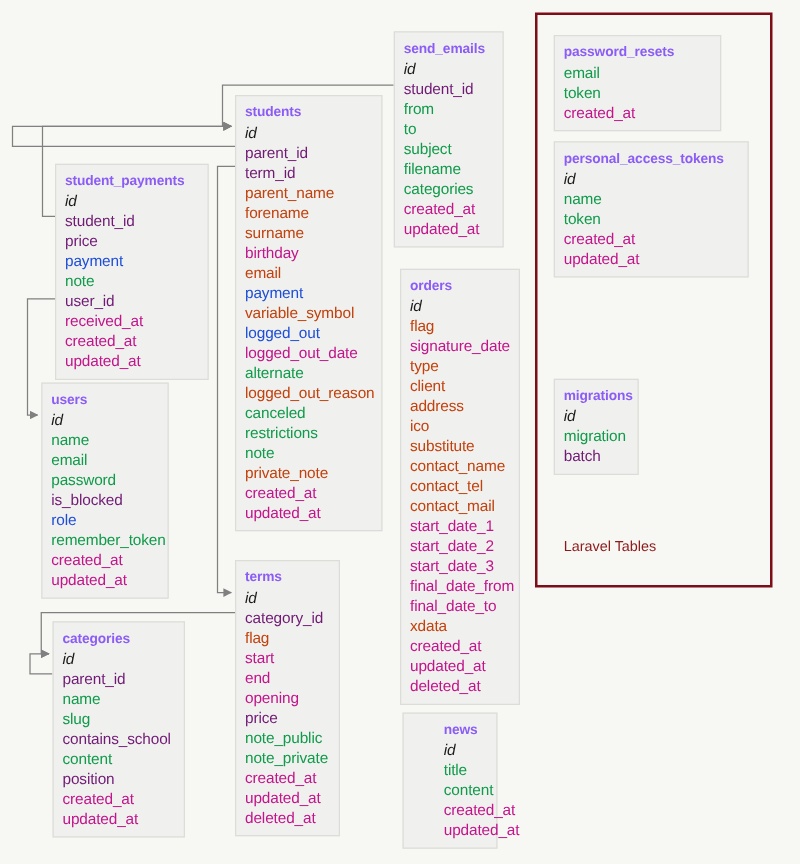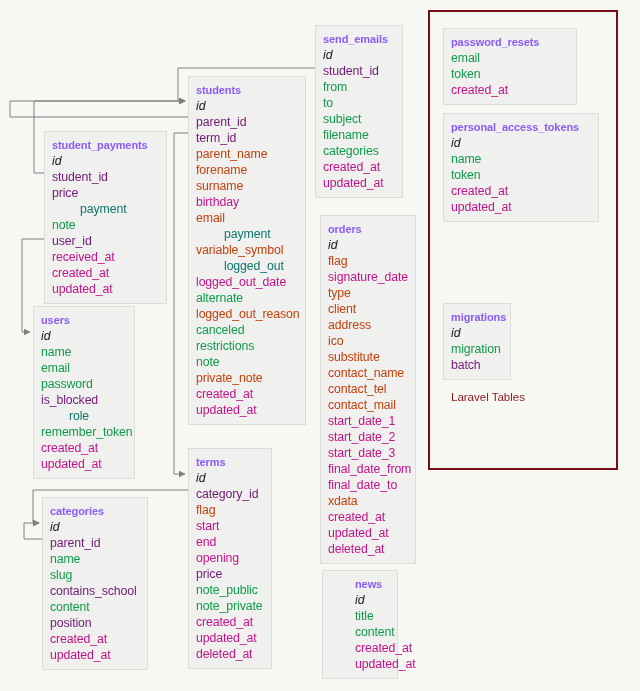--- a/index.html
+++ b/index.html
@@ -40,20 +40,21 @@
     z-index: 0;
   }
 
   .group-label {
     position: absolute;
     color: #8b1a1a;
     font-size: 11.5px;
     font-family: "Liberation Sans", sans-serif;
     white-space: nowrap;
     z-index: 2;
+    margin-top: 41px;
   }
 
   .table-card {
     position: absolute;
     box-sizing: border-box;
     background: #f0f0ee;
     border: 1px solid #dcdcd8;
     padding: 5px 7px 6px 7px;
     z-index: 3;
   }
@@ -73,21 +74,21 @@
     white-space: nowrap;
     letter-spacing: -0.1px;
   }
 
   
   .t-pk       { color: #1a1a1a; font-style: italic; }
   .t-int      { color: #701a75; }
   .t-string   { color: #0f9b4a; }
   .t-varchar  { color: #c2410c; }
   .t-date     { color: #c2148b; }
-  .t-enum     { color: #0f766e; margin-left: 28px; }
+  .t-enum     { color: #1d4ed8; }
 </style>
 </head>
 <body>
 
 <div id="canvas">
 
   <div class="group-box" id="group-box" style="left: 428px; top: 10px; width: 190px; height: 460px; border-color: rgb(125, 13, 22);"></div>
   <div class="group-label" id="group-label" style="left: 451px; top: 391px; color: rgb(139, 26, 26);">Laravel Tables</div>
 
   <svg id="connector-layer" viewBox="0 0 640 691" xmlns="http://www.w3.org/2000/svg">

